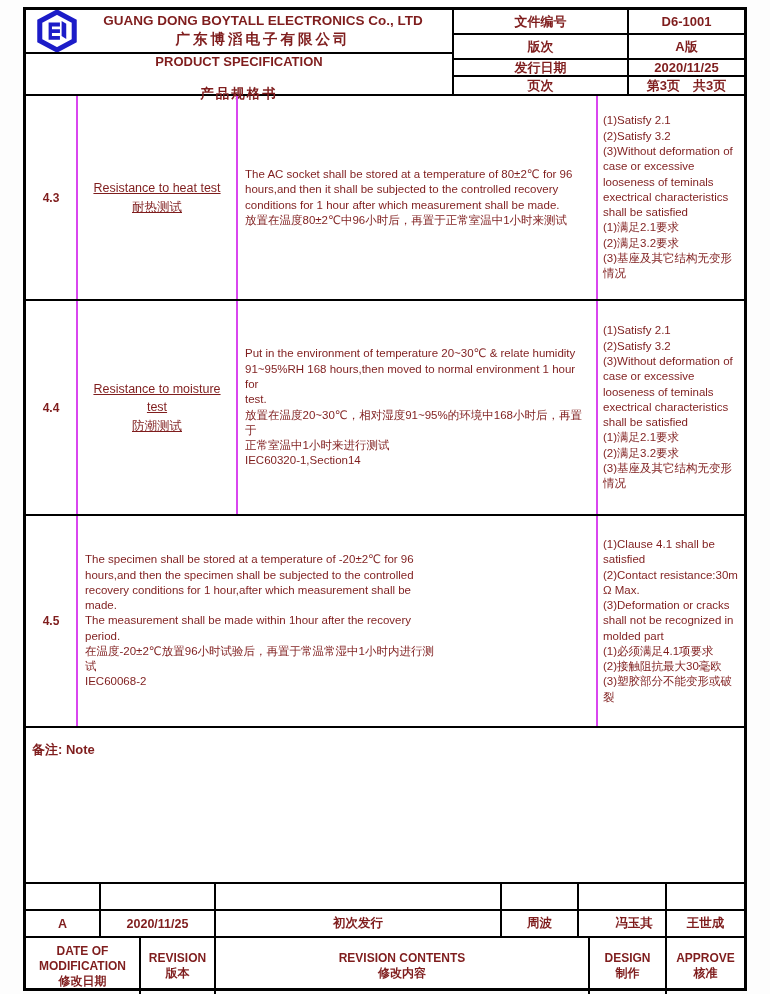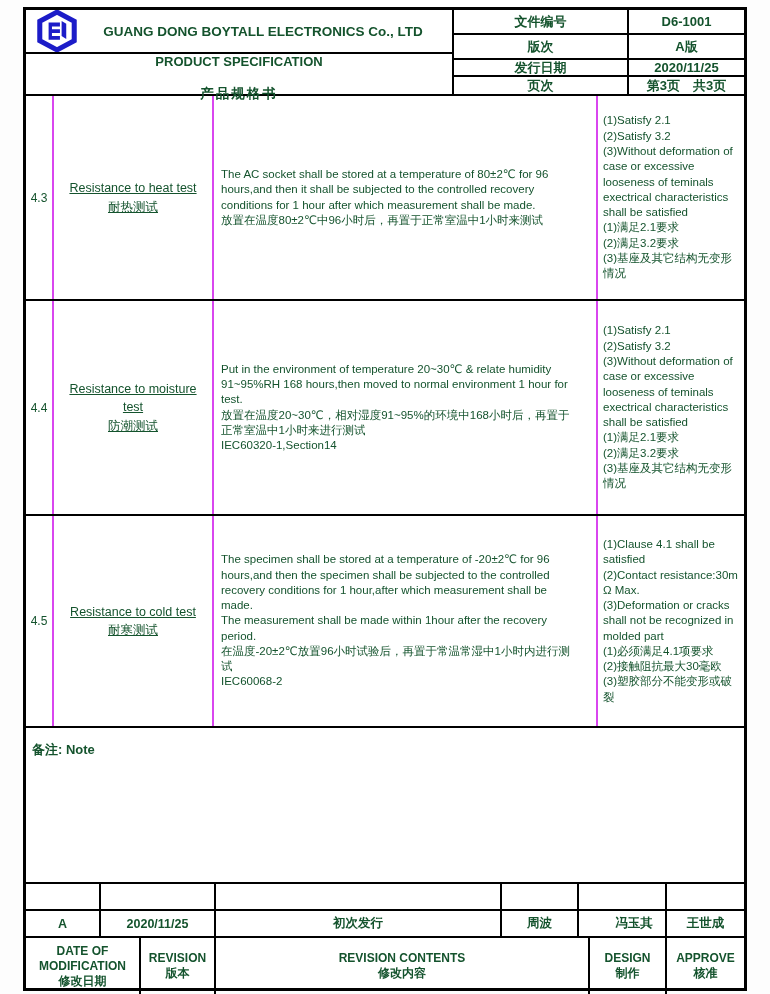--- a/index.html
+++ b/index.html
@@ -1,19 +1,19 @@
 <!DOCTYPE html>
 <html style="--logo-color: #1c1cc8;"><head>
 <meta charset="utf-8">
 <style>
   * { margin:0; padding:0; box-sizing:border-box; }
   body { background:#e9e9e9; font-family:"Liberation Sans","DejaVu Sans",sans-serif; }
   .page {
     position:relative; width:770px; height:994px; background:#fdfdfd;
-    color:#14532d; overflow:hidden;
+    color:#7f1d1d; overflow:hidden;
   }
   .doc {
     position:absolute; left:23px; top:7px; width:724px; height:984px;
     border:3px solid #000; background:#fff;
     display:flex; flex-direction:column;
   }
   
   .header { display:flex; height:86px; border-bottom:2px solid #000; flex-shrink:0; }
   .header-left { flex:1; border-right:2px solid #000; display:flex; flex-direction:column; }
   .company-row { height:52px; border-bottom:2px solid #000; display:flex; align-items:center; }
@@ -29,21 +29,21 @@
   .meta-row { display:flex; border-bottom:2px solid #000; }
   .meta-row:last-child { border-bottom:none; }
   .meta-row.tall { height:26px; }
   .meta-row.short { height:17px; }
   .meta-label { width:175px; border-right:2px solid #000; display:flex; align-items:center; justify-content:center; font-weight:bold; font-size:13px; }
   .meta-value { flex:1; display:flex; align-items:center; justify-content:center; font-weight:bold; font-size:13px; }
   
   .spec-row { display:flex; border-bottom:2px solid #000; flex-shrink:0; }
   .cell { border-right:2px solid #d946ef; display:flex; align-items:center; }
   .cell:last-child { border-right:none; }
-  .cell-no { width:28px; justify-content:center; font-size:12px; }
+  .cell-no { width:52px; justify-content:center; font-size:12px;font-weight:bold; }
   .cell-name { width:160px; flex-direction:column; justify-content:center; text-align:center; font-size:12.5px; line-height:1.45; padding:0 4px;text-decoration:underline; }
   .cell-desc { flex:1; padding:4px 7px; }
   .cell-criteria { width:146px; padding:4px 5px; }
   .pre { white-space:pre-wrap; font-size:11.5px; line-height:1.33; }
   
   .note-row { height:156px; border-bottom:2px solid #000; padding:13px 6px; font-weight:bold; font-size:13px; flex-shrink:0; }
   
   .rev-row { display:flex; border-bottom:2px solid #000; flex-shrink:0; }
   .rev-row:last-child { border-bottom:none; }
   .rev-row .rcell { border-right:2px solid #000; display:flex; align-items:center; justify-content:center; text-align:center; }
@@ -68,20 +68,21 @@
         <div class="company-row">
           <div class="logo-box">
             <svg viewBox="0 0 100 100">
               <polygon class="logo-stroke" points="50,5 91,27 91,73 50,95 9,73 9,27" stroke-width="12"></polygon>
               <path class="logo-fill" d="M30,30 h27 v9 h-19 v7 h19 v9 h-19 v7 h19 v9 h-27 z"></path>
               <path class="logo-fill" d="M61,26 l11,7 v36 l-11,-7 z"></path>
             </svg>
           </div>
           <div class="company-names">
             <div class="company-en">GUANG DONG BOYTALL ELECTRONICS Co., LTD</div>
+            <div class="company-cn">广东博滔电子有限公司</div>
           </div>
         </div>
         <div class="title-row">
           <div class="title-en">PRODUCT SPECIFICATION</div>
           <div class="title-cn">产品规格书</div>
         </div>
       </div>
       <div class="header-right">
         <div class="meta-row tall">
           <div class="meta-label">文件编号</div>
@@ -153,24 +154,20 @@
 shall be satisfied
 (1)满足2.1要求
 (2)满足3.2要求
 (3)基座及其它结构无变形
 情况</div>
       </div>
     </div>
 
     <div class="spec-row" style="height:212px">
       <div class="cell cell-no">4.5</div>
-      <div class="cell cell-name">
-        <div>Resistance to cold test</div>
-        <div>耐寒测试</div>
-      </div>
       <div class="cell cell-desc">
         <div class="pre">The specimen shall be stored at a temperature of -20±2℃ for 96
 hours,and then the specimen shall be subjected to the controlled
 recovery conditions for 1 hour,after which measurement shall be
 made.
 The measurement shall be made within 1hour after the recovery
 period.
 在温度-20±2℃放置96小时试验后，再置于常温常湿中1小时内进行测
 试
 IEC60068-2</div>

